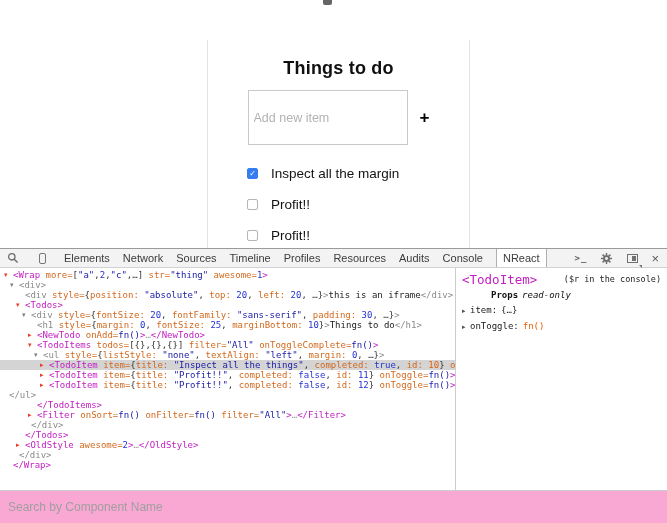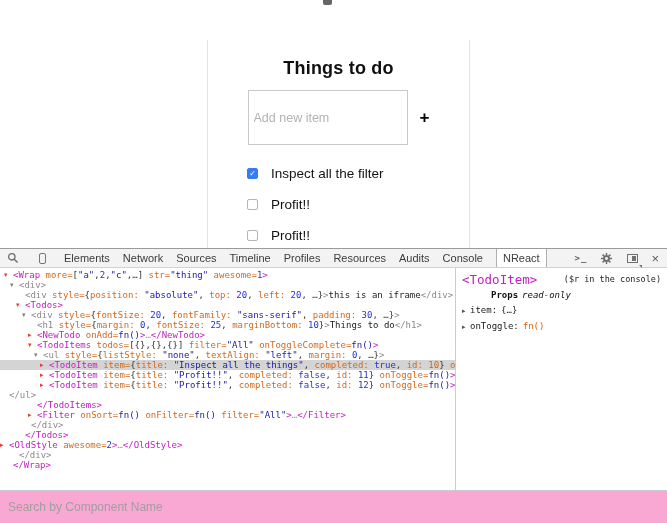--- a/index.html
+++ b/index.html
@@ -112,21 +112,21 @@
 
 <div class="app-frame">
   <h1 class="app-title">Things to do</h1>
   <div class="add-row">
     <input class="add-input" type="text" placeholder="Add new item" style="">
     <button class="add-btn">+</button>
   </div>
   <div class="todo-list">
       <div class="todo-row">
         <span class="checkbox checked">✓</span>
-        <span class="todo-label">Inspect all the filter</span>
+        <span class="todo-label">Inspect all the margin</span>
       </div>
       <div class="todo-row">
         <span class="checkbox"></span>
         <span class="todo-label">Profit!!</span>
       </div>
       <div class="todo-row">
         <span class="checkbox"></span>
         <span class="todo-label">Profit!!</span>
       </div>
     </div>
@@ -194,21 +194,21 @@
       <div class="tree-row" style="padding-left: 28px;"><span class="arrow ar-red">▾</span><span class="sg-cmp">&lt;TodoItems</span><span class="sg-blk"> </span><span class="sg-attr">todos=</span><span class="sg-blk">[{},{},{}] </span><span class="sg-attr">filter=</span><span class="sg-str">"All"</span><span class="sg-blk"> </span><span class="sg-attr">onToggleComplete=</span><span class="sg-fn">fn()</span><span class="sg-cmp">&gt;</span></div>
       <div class="tree-row" style="padding-left: 34px;"><span class="arrow ar-gray">▾</span><span class="sg-tag">&lt;ul </span><span class="sg-attr">style=</span><span class="sg-blk">{</span><span class="sg-attr">listStyle:</span><span class="sg-str"> "none"</span><span class="sg-blk">, </span><span class="sg-attr">textAlign:</span><span class="sg-str"> "left"</span><span class="sg-blk">, </span><span class="sg-attr">margin:</span><span class="sg-num"> 0</span><span class="sg-blk">, …}</span><span class="sg-tag">&gt;</span></div>
       <div class="tree-row selected" style="padding-left: 40px;"><span class="arrow ar-red">▸</span><span class="sg-cmp">&lt;TodoItem</span><span class="sg-blk"> </span><span class="sg-attr">item=</span><span class="sg-blk">{</span><span class="sg-attr">title:</span><span class="sg-str"> "Inspect all the things"</span><span class="sg-blk">, </span><span class="sg-attr">completed:</span><span class="sg-num"> true</span><span class="sg-blk">, </span><span class="sg-attr">id:</span><span class="sg-osel"> 10</span><span class="sg-blk">} </span><span class="sg-attr">onToggle=</span></div>
       <div class="tree-row" style="padding-left: 40px;"><span class="arrow ar-red">▸</span><span class="sg-cmp">&lt;TodoItem</span><span class="sg-blk"> </span><span class="sg-attr">item=</span><span class="sg-blk">{</span><span class="sg-attr">title:</span><span class="sg-str"> "Profit!!"</span><span class="sg-blk">, </span><span class="sg-attr">completed:</span><span class="sg-num"> false</span><span class="sg-blk">, </span><span class="sg-attr">id:</span><span class="sg-num"> 11</span><span class="sg-blk">} </span><span class="sg-attr">onToggle=</span><span class="sg-fn">fn()</span><span class="sg-cmp">&gt;</span></div>
       <div class="tree-row" style="padding-left: 40px;"><span class="arrow ar-red">▸</span><span class="sg-cmp">&lt;TodoItem</span><span class="sg-blk"> </span><span class="sg-attr">item=</span><span class="sg-blk">{</span><span class="sg-attr">title:</span><span class="sg-str"> "Profit!!"</span><span class="sg-blk">, </span><span class="sg-attr">completed:</span><span class="sg-num"> false</span><span class="sg-blk">, </span><span class="sg-attr">id:</span><span class="sg-num"> 12</span><span class="sg-blk">} </span><span class="sg-attr">onToggle=</span><span class="sg-fn">fn()</span><span class="sg-cmp">&gt;</span></div>
       <div class="tree-row" style=""><span class="arrow"></span><span class="sg-tag">&lt;/ul&gt;</span></div>
       <div class="tree-row" style="padding-left: 28px;"><span class="arrow"></span><span class="sg-cmp">&lt;/TodoItems&gt;</span></div>
       <div class="tree-row" style="padding-left: 28px;"><span class="arrow ar-red">▸</span><span class="sg-cmp">&lt;Filter</span><span class="sg-blk"> </span><span class="sg-attr">onSort=</span><span class="sg-fn">fn()</span><span class="sg-blk"> </span><span class="sg-attr">onFilter=</span><span class="sg-fn">fn()</span><span class="sg-blk"> </span><span class="sg-attr">filter=</span><span class="sg-str">"All"</span><span class="sg-cmp">&gt;</span><span class="sg-ell">…</span><span class="sg-cmp">&lt;/Filter&gt;</span></div>
       <div class="tree-row" style="padding-left: 22px;"><span class="arrow"></span><span class="sg-tag">&lt;/div&gt;</span></div>
       <div class="tree-row" style="padding-left: 16px;"><span class="arrow"></span><span class="sg-cmp">&lt;/Todos&gt;</span></div>
-      <div class="tree-row" style=""><span class="arrow ar-red">▸</span><span class="sg-cmp">&lt;OldStyle</span><span class="sg-blk"> </span><span class="sg-attr">awesome=</span><span class="sg-num">2</span><span class="sg-cmp">&gt;</span><span class="sg-ell">…</span><span class="sg-cmp">&lt;/OldStyle&gt;</span></div>
+      <div class="tree-row" style="padding-left: 16px;"><span class="arrow ar-red">▸</span><span class="sg-cmp">&lt;OldStyle</span><span class="sg-blk"> </span><span class="sg-attr">awesome=</span><span class="sg-num">2</span><span class="sg-cmp">&gt;</span><span class="sg-ell">…</span><span class="sg-cmp">&lt;/OldStyle&gt;</span></div>
       <div class="tree-row" style="padding-left: 10px;"><span class="arrow"></span><span class="sg-tag">&lt;/div&gt;</span></div>
       <div class="tree-row" style="padding-left: 4px;"><span class="arrow"></span><span class="sg-cmp">&lt;/Wrap&gt;</span></div>
     </div>
 
   <div class="props-panel">
     <div class="props-head">
       <span class="props-component">&lt;TodoItem&gt;</span>
       <span class="props-hint">($r in the console)</span>
     </div>
     <div class="props-labels">

